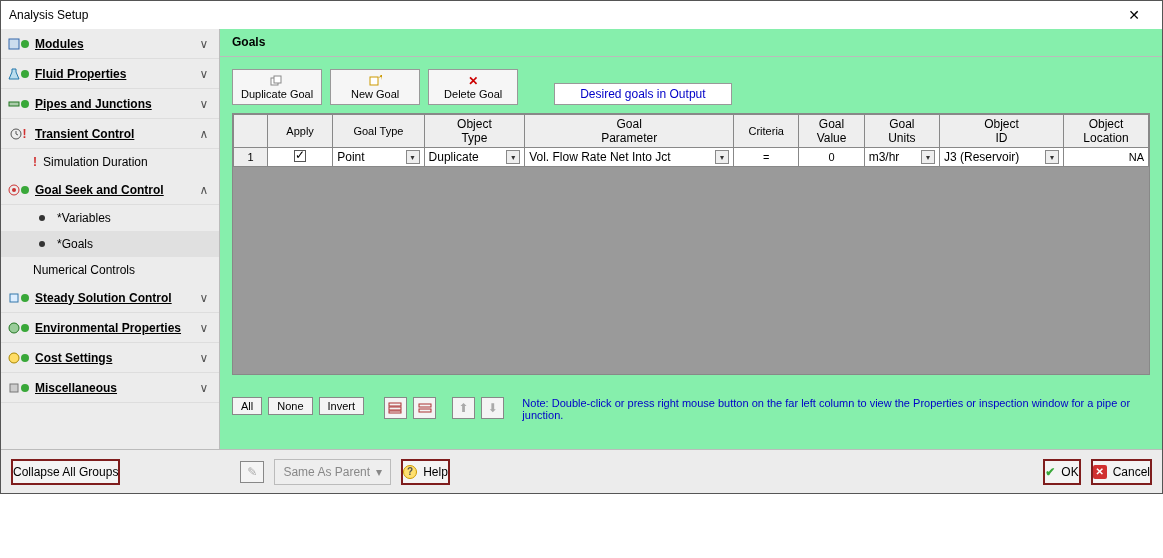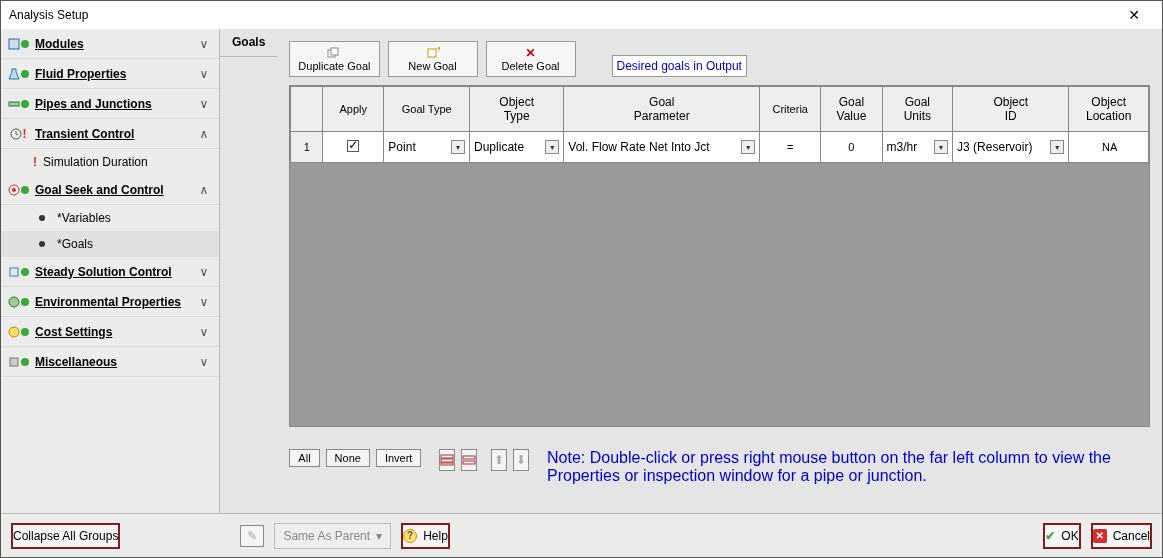--- a/index.html
+++ b/index.html
@@ -1,48 +1,48 @@
 <!DOCTYPE html>
 <html><head>
 <meta charset="utf-8">
 <style>
 * { box-sizing: border-box; font-family: "Segoe UI", Tahoma, sans-serif; font-size: 12px; }
 body { margin: 0; padding: 0; background: #fff; }
-.window { width: 1163px; height: 558px; border: 1px solid #555; display: flex; flex-direction: column; background: #fff; }
+.window { width: 1163px; height: 494px; border: 1px solid #555; display: flex; flex-direction: column; background: #fff; }
 .titlebar { height: 28px; display: flex; align-items: center; padding: 0 8px; background: #fff; }
 .titlebar-text { flex: 1; font-size: 12px; }
 .close-x { width: 40px; text-align: center; font-size: 14px; cursor: default; }
 .body-row { flex: 1; display: flex; min-height: 0; }
 .sidebar { width: 219px; background: #ececec; border-right: 1px solid #bbb; overflow-y: auto; }
 .side-item { height: 30px; display: flex; align-items: center; padding: 0 8px; border-bottom: 1px solid #ddd; cursor: default; gap: 8px; }
 .side-item.bold .label { font-weight: 600; }
 .side-item .label { flex: 1; text-decoration: underline; }
 .side-sub { height: 26px; display: flex; align-items: center; padding: 0 8px 0 32px; gap: 6px; cursor: default; }
 .side-sub.selected { background: #e0e0e0; }
 .chev { width: 14px; text-align: center; color: #555; }
 .ico { width: 18px; height: 18px; display: inline-flex; align-items: center; justify-content: center; }
-.main { flex: 1; display: flex; flex-direction: row; background: #e5e5e5; }
+.main { flex: 1; display: flex; flex-direction: column; background: #86efac; }
 .main-header { height: 28px; padding: 6px 12px; font-weight: 600; border-bottom: 1px solid #bbb; }
 .main-body { flex: 1; padding: 12px 12px 6px 12px; display: flex; flex-direction: column; min-height: 0; }
 .toolbar { display: flex; gap: 8px; margin-bottom: 8px; align-items: stretch; }
 .tbtn { min-width: 90px; height: 36px; border: 1px solid #999; background: #f6f6f6; display: flex; flex-direction: column; align-items: center; justify-content: center; cursor: default; padding: 2px 8px; }
 .tbtn .tico { height: 14px; display: flex; align-items: center; justify-content: center; }
 .tbtn .tlabel { font-size: 11px; }
-.desired { margin-left: 28px; height: 22px; align-self: flex-end; border: 1px solid #999; background: #fff; color: #0000c8; padding: 2px 4px; display: flex; align-items: center; }
+.desired { margin-left: 28px; height: 22px; align-self: flex-end; border: 1px solid #999; background: #fff; color: #0000c8; padding: 2px 25px; display: flex; align-items: center; }
 .grid-wrap { flex:1; border:1px solid #888; background:#9a9a9a; display:flex; flex-direction:column; min-height:0; }
 table.grid { border-collapse: collapse; width: auto; background: #fff; }
-table.grid th, table.grid td { border: 1px solid #888; padding: 8px 4px; font-size: 11px; background: #fff; text-align: center; vertical-align: middle; }
+table.grid th, table.grid td { border: 1px solid #888; padding: 2px 4px; font-size: 11px; background: #fff; text-align: center; vertical-align: middle; }
 table.grid th { background: #eee; font-weight: normal; }
 .cell-dd { display:flex; align-items:center; justify-content:space-between; gap:4px; }
 .dd-btn { width:14px; height:14px; border:1px solid #888; background:#eee; display:inline-flex; align-items:center; justify-content:center; font-size:8px; color:#333; }
 .grid-fill { flex:1; }
 .below-grid { display:flex; align-items:flex-start; gap:6px; padding:22px 0; }
 .small-btn { border:1px solid #888; background:#f4f4f4; padding:2px 8px; cursor:default; font-size:11px; }
 .icon-btn { width:24px; height:22px; border:1px solid #888; background:#f4f4f4; display:inline-flex; align-items:center; justify-content:center; cursor:default; }
-.note { color:#0000c8; font-size:16px; margin-left:12px; }
+.note { color:#0000c8; font-size:11px; margin-left:12px; }
 .footer { height:44px; border-top:1px solid #bbb; display:flex; align-items:center; padding:0 10px; gap:10px; background:#ececec; }
 .footer .spacer { flex:1; }
 .foot-btn { height:26px; border:2px solid #7f1d1d; background:#f4f4f4; padding:0 0; display:flex; align-items:center; gap:6px; cursor:default;text-align:right; }
 .foot-dd { height:26px; border:1px solid #bbb; background:#eee; color:#888; padding:0 8px; display:flex; align-items:center; gap:6px; }
 .ok-ico { color:#39a839; font-weight:bold; }
 .cancel-ico { width:14px; height:14px; background:#d03030; color:#fff; display:inline-flex; align-items:center; justify-content:center; font-size:10px; font-weight:bold; border-radius:2px; }
 .badge { display:inline-flex; align-items:center; gap:1px; font-size:10px; }
 .dot-g { width:8px; height:8px; border-radius:50%; background:#39a839; display:inline-block; }
 .excl { color:#d03030; font-weight:bold; }
 .check { display:inline-block; width:12px; height:12px; border:1px solid #555; position:relative; background:#fff; }
@@ -139,20 +139,23 @@
           </span>
         <span>*Variables</span>
       </div>
       <div class="side-sub selected">
         <span class="ico">
             <svg width="10" height="10">
               <circle cx="5" cy="5" r="3" fill="#333"></circle>
             </svg>
           </span>
         <span>*Goals</span>
+      </div>
+      <div class="side-sub">
+        <span>Numerical Controls</span>
       </div>
 
       <div class="side-item bold">
         <span class="ico">
             <span class="badge">
               <svg width="12" height="12">
                 <rect x="2" y="2" width="8" height="8" fill="#def" stroke="#37a"></rect>
               </svg>
               <span class="dot-g"></span>
             </span>
@@ -283,21 +286,21 @@
                       <span>m3/hr</span>
                       <span class="dd-btn">▾</span>
                     </div>
                   </td>
               <td>
                     <div class="cell-dd">
                       <span>J3 (Reservoir)</span>
                       <span class="dd-btn">▾</span>
                     </div>
                   </td>
-              <td style="text-align:center;padding-left:6px">NA</td>
+              <td style="text-align:right;padding-left:6px">NA</td>
             </tr>
           </tbody>
             </table>
           <div class="grid-fill"></div>
         </div>
 
         <div class="below-grid">
           <span class="small-btn">All</span>
           <span class="small-btn">None</span>
           <span class="small-btn">Invert</span>

